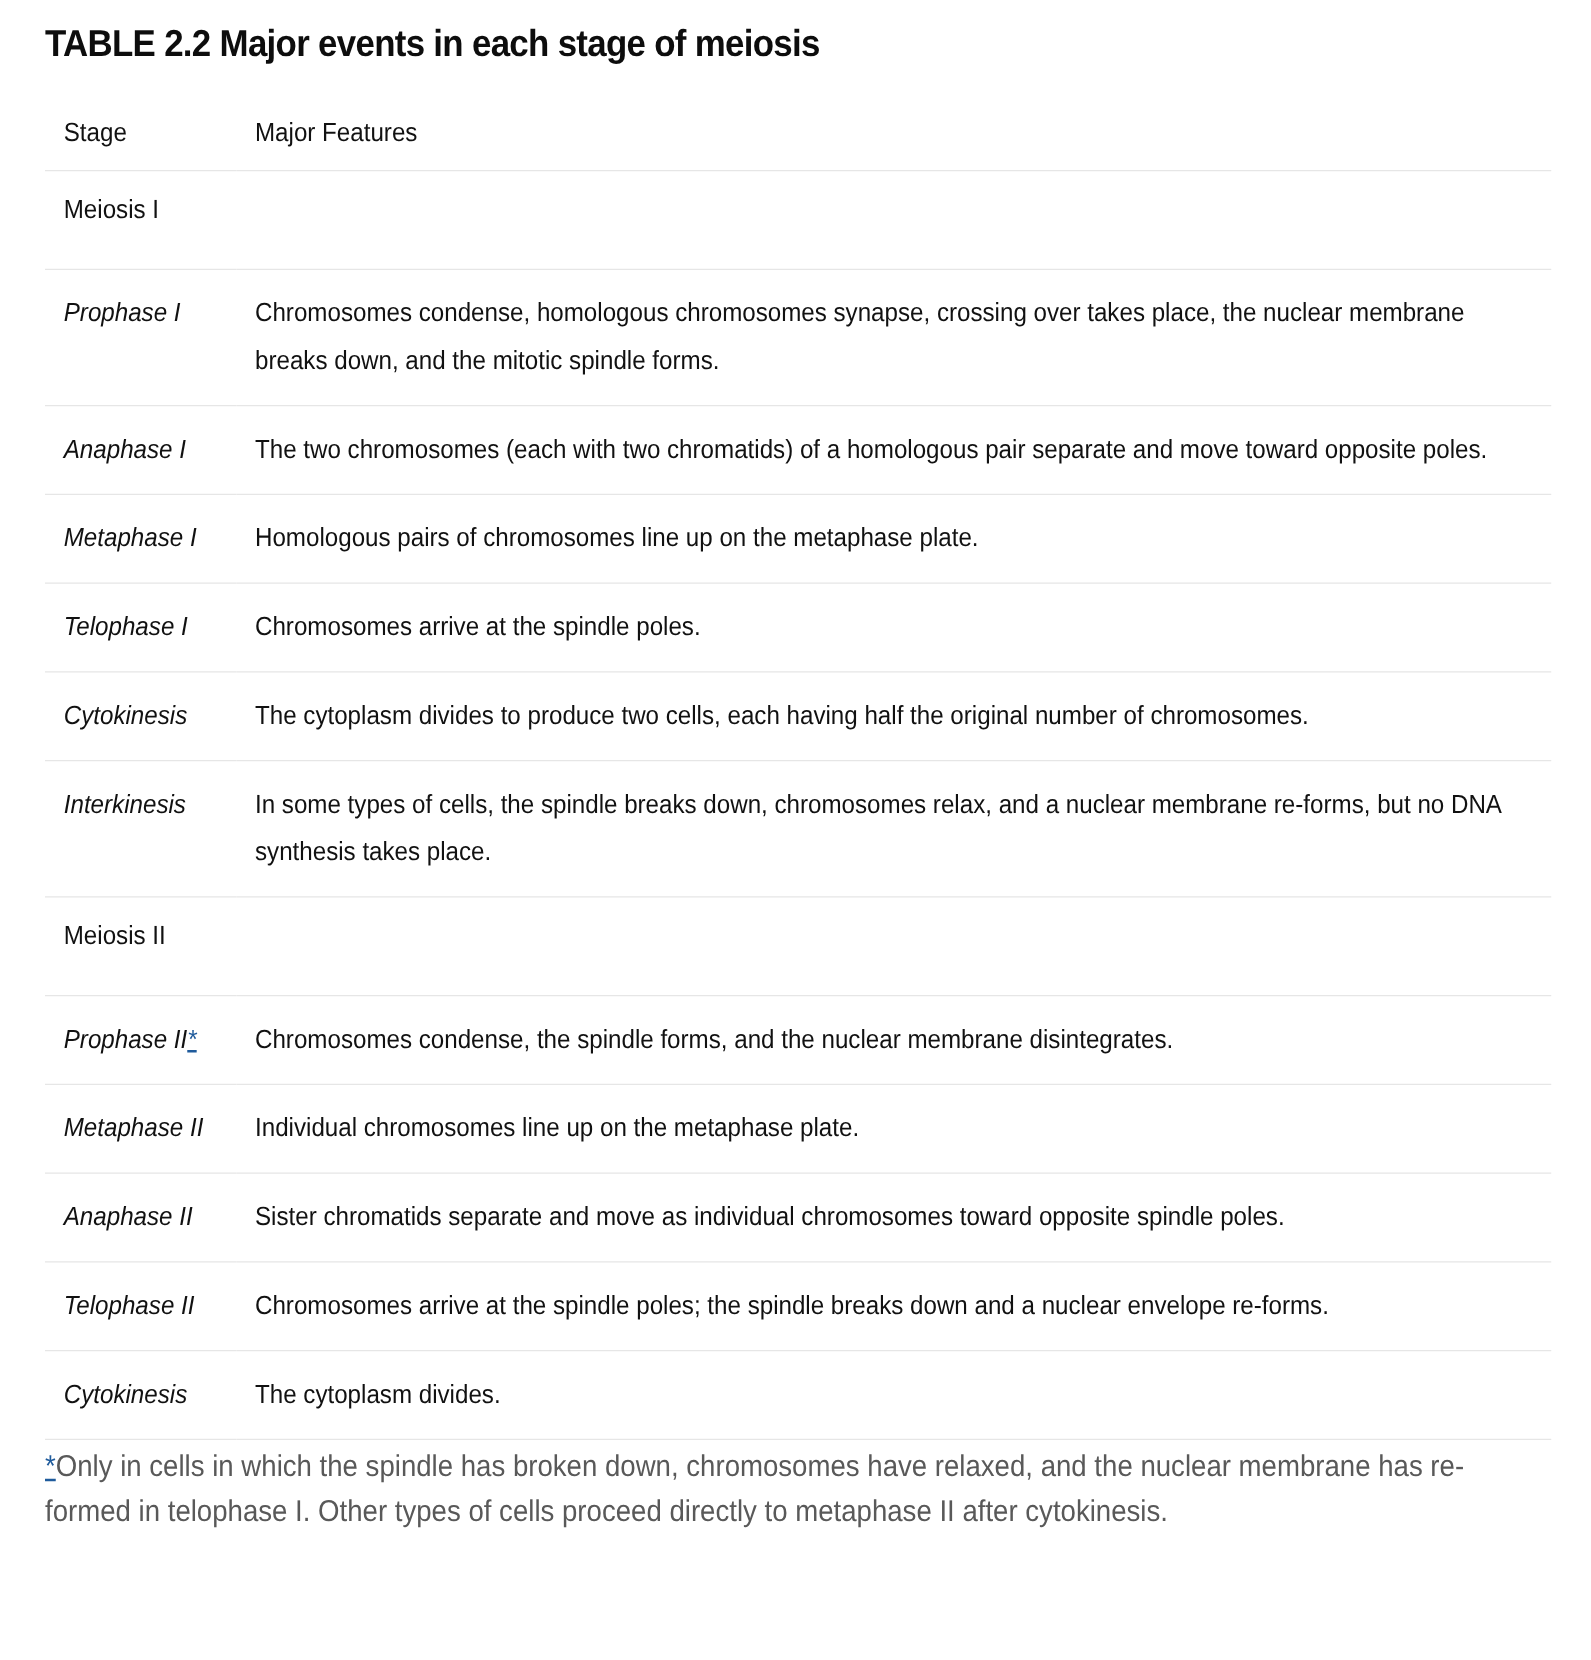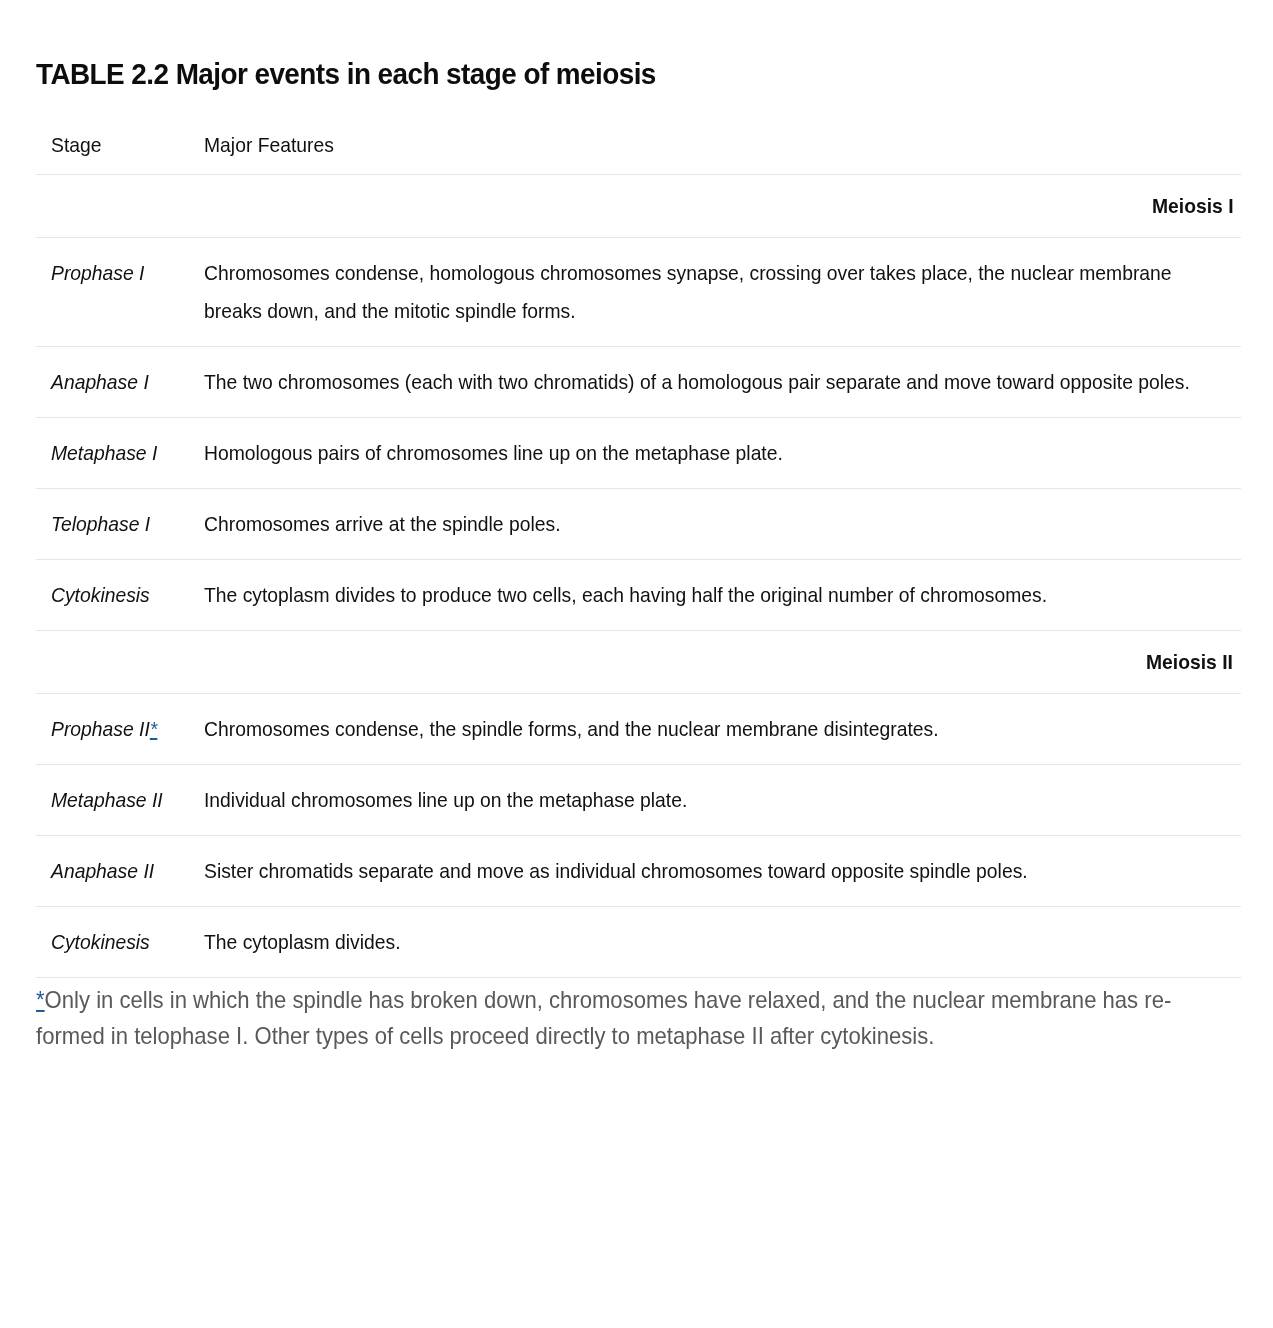--- a/index.html
+++ b/index.html
@@ -1,35 +1,35 @@
 <!DOCTYPE html>
 <html><head>
 <meta charset="utf-8">
 <style>
   html, body { margin: 0; padding: 0; background: #ffffff; }
   body {
     width: 1273px; height: 1328px; overflow: hidden;
     font-family: "Liberation Sans", "DejaVu Sans", sans-serif;
     color: #111111;
   }
-  .wrap { position: absolute; left: 36px; top: 0; width: 1205px; margin-top: 38px; }
+  .wrap { position: absolute; left: 36px; top: 0; width: 1205px; }
   h1 {
     margin: 14px 0 0 0; font-size: 30px; font-weight: 700; letter-spacing: -0.6px;
     line-height: 44px; color: #0d0d0d; transform: scaleX(0.93); transform-origin: left;
   }
   table { border-collapse: collapse; width: 1205px; margin-top: 16px; }
   th, td {
     text-align: left; vertical-align: top; font-size: 21px; line-height: 38px;
     padding: 16px 0 16px 15px;
   }
   th { font-weight: 400; padding-top: 14px; padding-bottom: 10px; }
   td.stage { width: 138px; font-style: italic; }
   td.feat { padding-right: 20px; }
   tr { border-bottom: 1.5px solid #e6e6e6; }
-  tr.section td { font-weight: 700; padding-top: 12px; padding-bottom: 12px; text-align: right; }
+  tr.section td { font-weight: 400; padding-top: 12px; padding-bottom: 28px; }
   .txt { display: inline-block; transform: scaleX(0.92); transform-origin: left; white-space: normal; }
   td.feat .txt { width: 108%; }
   a.fn { color: #1f5b9c; text-decoration: underline; }
   .footnote {
     font-size: 24px; line-height: 36px; color: #595959; margin-top: 4px;
   }
   .footnote .txt { width: 108%; }
 </style>
 </head>
 <body>
@@ -60,36 +60,44 @@
           <td class="feat"><span class="txt">Homologous pairs of chromosomes line up on the metaphase plate.</span></td>
         </tr>
         <tr>
           <td class="stage"><span class="txt" style="max-width: 130px;"><span>Telophase I</span></span></td>
           <td class="feat"><span class="txt">Chromosomes arrive at the spindle poles.</span></td>
         </tr>
         <tr>
           <td class="stage"><span class="txt" style="max-width: 130px;"><span>Cytokinesis</span></span></td>
           <td class="feat"><span class="txt">The cytoplasm divides to produce two cells, each having half the original number of chromosomes.</span></td>
         </tr>
+        <tr>
+          <td class="stage"><span class="txt" style="max-width: 130px;"><span>Interkinesis</span></span></td>
+          <td class="feat"><span class="txt">In some types of cells, the spindle breaks down, chromosomes relax, and a nuclear membrane re-forms, but no DNA synthesis takes place.</span></td>
+        </tr>
         <tr class="section">
           <td colspan="2"><span class="txt">Meiosis II</span></td>
         </tr>
         <tr>
           <td class="stage"><span class="txt" style="max-width: 130px;"><span>Prophase II</span><a class="fn" href="#">*</a></span></td>
           <td class="feat"><span class="txt">Chromosomes condense, the spindle forms, and the nuclear membrane disintegrates.</span></td>
         </tr>
         <tr>
           <td class="stage"><span class="txt" style="max-width: 130px;"><span>Metaphase II</span></span></td>
           <td class="feat"><span class="txt">Individual chromosomes line up on the metaphase plate.</span></td>
         </tr>
         <tr>
           <td class="stage"><span class="txt" style="max-width: 130px;"><span>Anaphase II</span></span></td>
           <td class="feat"><span class="txt">Sister chromatids separate and move as individual chromosomes toward opposite spindle poles.</span></td>
         </tr>
         <tr>
+          <td class="stage"><span class="txt" style="max-width: 130px;"><span>Telophase II</span></span></td>
+          <td class="feat"><span class="txt">Chromosomes arrive at the spindle poles; the spindle breaks down and a nuclear envelope re-forms.</span></td>
+        </tr>
+        <tr>
           <td class="stage"><span class="txt" style="max-width: 130px;"><span>Cytokinesis</span></span></td>
           <td class="feat"><span class="txt">The cytoplasm divides.</span></td>
         </tr>
       </tbody>
   </table>
   <div class="footnote">
     <span class="txt"><a class="fn" href="#">*</a><span>Only in cells in which the spindle has broken down, chromosomes have relaxed, and the nuclear membrane has re-formed in telophase I. Other types of cells proceed directly to metaphase II after cytokinesis.</span></span>
   </div>
 </div>
 

